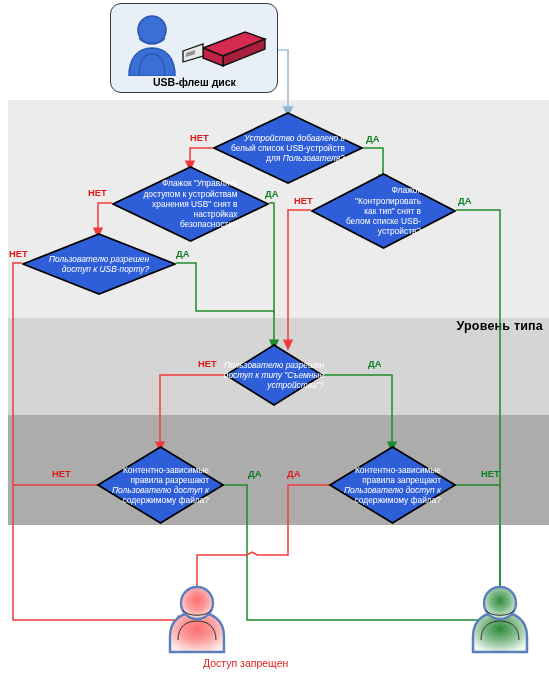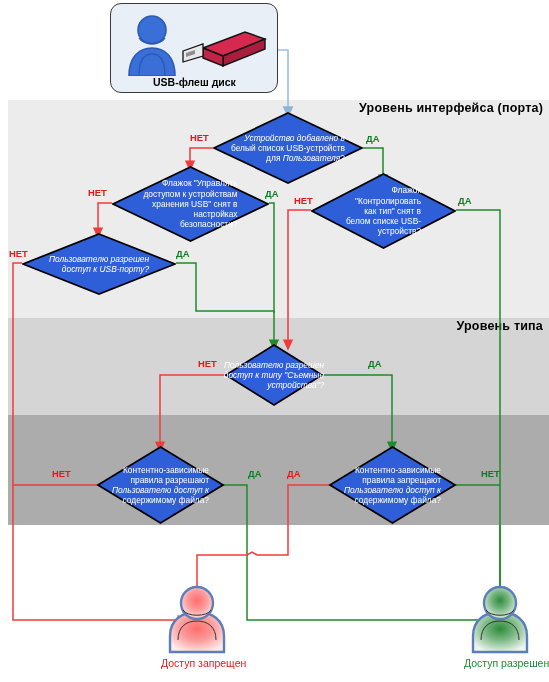--- a/index.html
+++ b/index.html
@@ -37,37 +37,36 @@
   .dia .txt i{font-style:italic;}
 
   
   .elabel{position:absolute;font-size:9.4px;font-weight:bold;white-space:nowrap;}
   .elabel.no{color:#e01b1b;}
   .elabel.yes{color:#0f7d22;}
 
   
   .term{position:absolute;width:72px;}
   .term .cap{text-align:center;font-size:10.5px;margin-top:1px;white-space:nowrap;}
-  .term.deny .cap{color:#e01b1b;}
+  .term.deny .cap{color:#e01b1b;margin-left:42px;}
   .term.allow .cap{color:#1b8c32;}
   .term .glyph{position:relative;width:72px;height:72px;}
 
   
   #wires{position:absolute;left:0;top:0;}
 </style>
 </head>
 <body>
 
 <div id="stage">
 
   <div class="band b1"></div>
   <div class="band b2"></div>
   <div class="band b3"></div>
 
-  <div class="band-title t1">Уровень интерфейса (порта)</div>
   <div class="band-title t2">Уровень типа</div>
 
   <svg id="wires" width="549" height="682">
     <defs>
       <marker id="ar-red" markerWidth="9" markerHeight="9" refX="4.2" refY="4.2" orient="auto">
         <path d="M0.6,0.8 L8,4.2 L0.6,7.6 z" fill="#ef3b3b"></path>
       </marker>
       <marker id="ar-green" markerWidth="9" markerHeight="9" refX="4.2" refY="4.2" orient="auto">
         <path d="M0.6,0.8 L8,4.2 L0.6,7.6 z" fill="#1f8b2a"></path>
       </marker>
@@ -235,18 +234,14 @@
   <div class="elabel no" style="left:52px;top:468px;">НЕТ</div>
   <div class="elabel yes" style="left:248px;top:468px;">ДА</div>
 
   <div class="elabel no" style="left:287px;top:468px;">ДА</div>
   <div class="elabel yes" style="left:481px;top:468px;">НЕТ</div>
 
   <div class="term deny" style="left:161px;top:584px;">
     <div class="glyph"></div>
     <div class="cap">Доступ запрещен</div>
   </div>
-  <div class="term allow" style="left:464px;top:584px;">
-    <div class="glyph"></div>
-    <div class="cap">Доступ разрешен</div>
-  </div>
 
 </div>
 
 </body></html>

